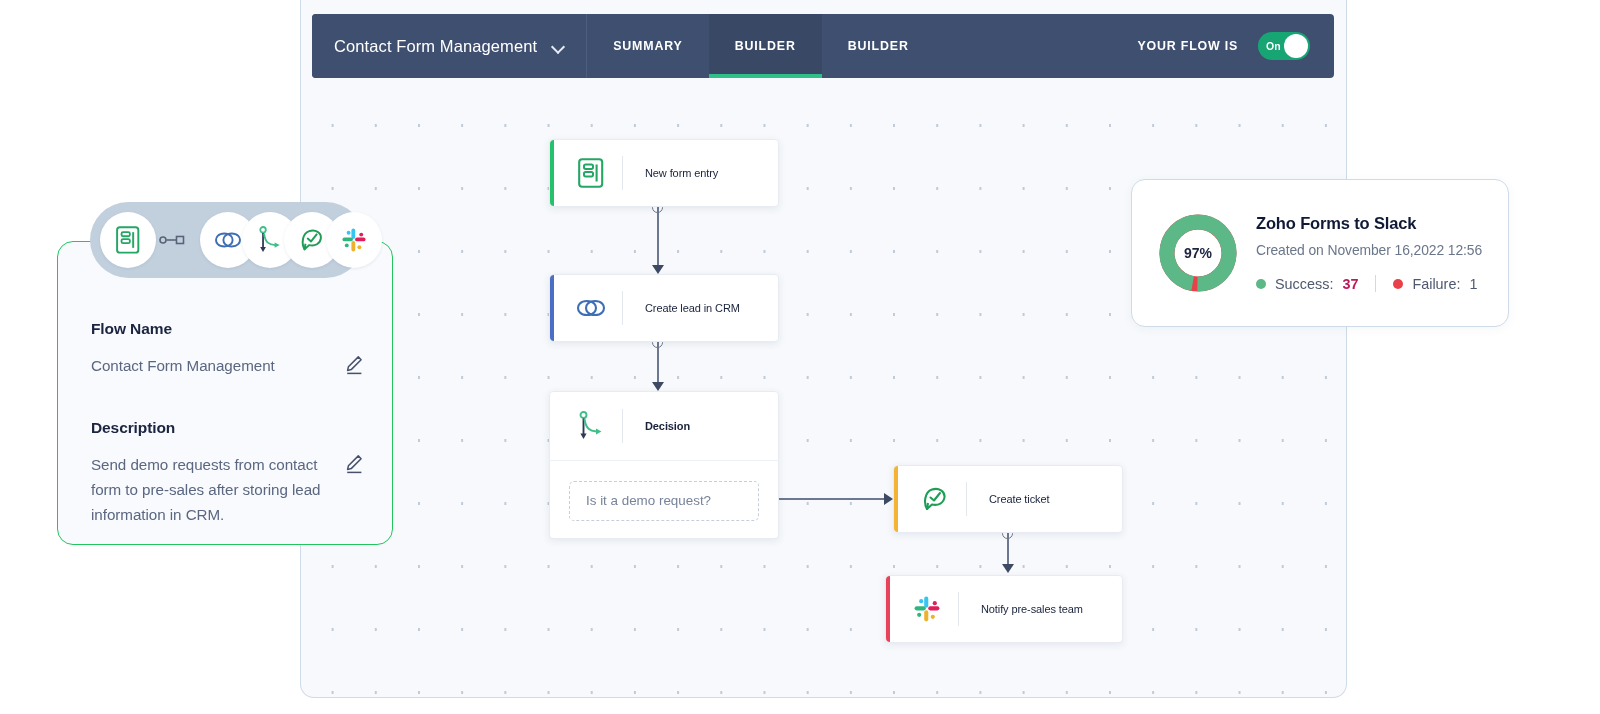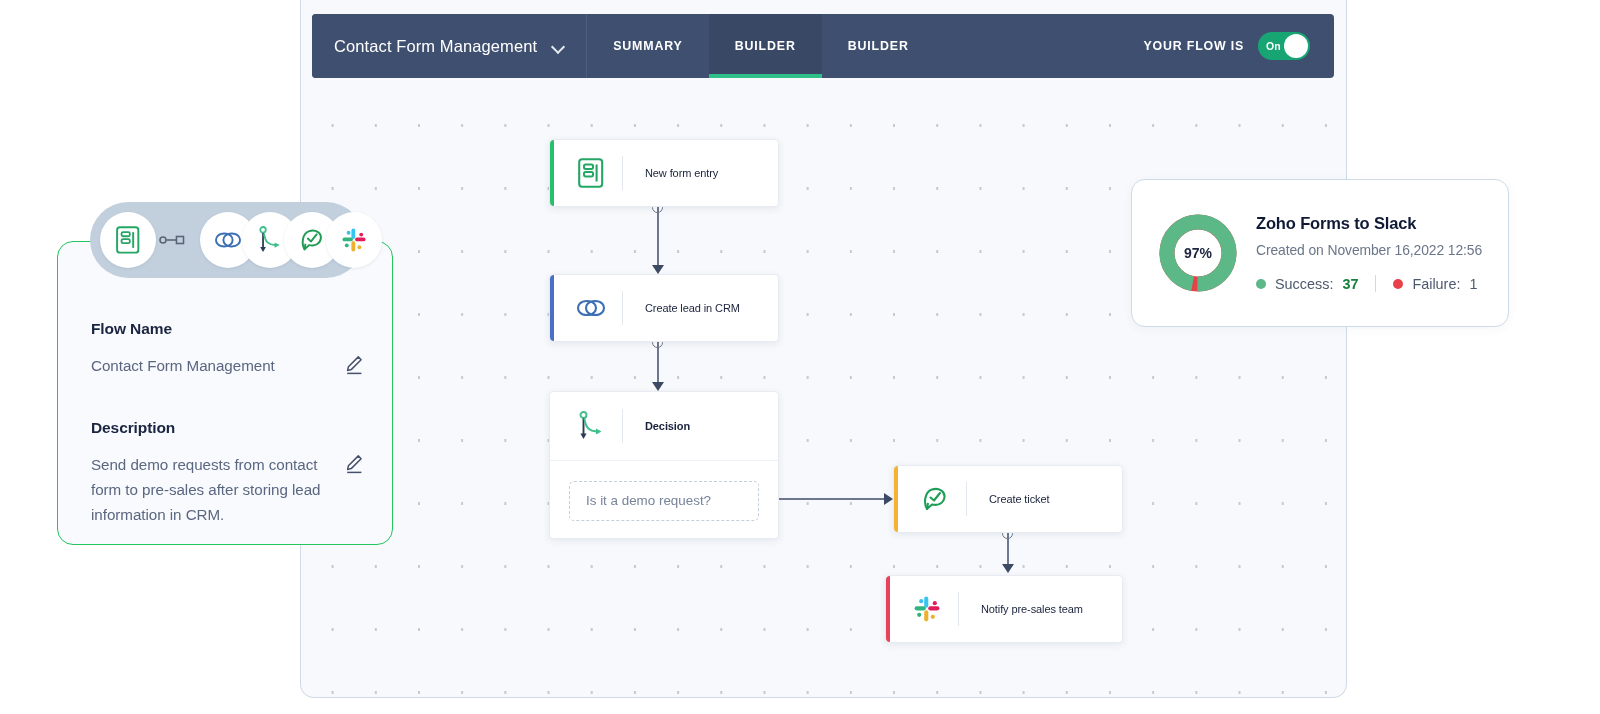--- a/index.html
+++ b/index.html
@@ -56,21 +56,21 @@
     padding:0 26px;position:relative;
     color:#ffffff;font-size:12.4px;font-weight:700;letter-spacing:.85px;
     cursor:pointer;white-space:nowrap;
   }
   .tab.active{background:#394865;}
   .tab.active:after{
     content:"";position:absolute;left:0;right:0;bottom:0;height:4px;
     background:#2fc08a;
   }
   #header-right{
-    margin-left:auto;display:flex;align-items:center;gap:14px;
+    margin-left:auto;display:flex;align-items:center;gap:20px;
     padding-right:24px;
   }
   #flow-state-label{
     color:#ffffff;font-size:12.4px;font-weight:700;letter-spacing:.8px;
     white-space:nowrap;
   }
   #flow-toggle{
     width:52px;height:28px;border-radius:15px;background:#17a673;
     display:flex;align-items:center;justify-content:flex-start;
     padding:0 3px;box-sizing:border-box;position:relative;cursor:pointer;
@@ -197,21 +197,21 @@
     font-size:16.5px;font-weight:700;color:#101935;letter-spacing:-.15px;
     margin-bottom:9px;
   }
   #stats-created{
     font-size:13.9px;color:#6a7governance;color:#6a7689;margin-bottom:17px;
     letter-spacing:-.1px;
   }
   #stats-legend{display:flex;align-items:center;font-size:14.4px;color:#4d596f;}
   .legend-item{display:flex;align-items:center;gap:9px;}
   .legend-dot{width:10px;height:10px;border-radius:50%;flex:none;}
-  .legend-strong{color:#15803d;font-weight:700;}
+  .legend-strong{color:#be185d;font-weight:700;}
   .legend-sep{width:1px;height:17px;background:#d2d9e3;margin:0 17px;}
 </style>
 </head>
 <body>
 
 <div id="builder-frame">
   <div id="canvas-dots"></div>
 </div>
 
 <div id="app-header">

